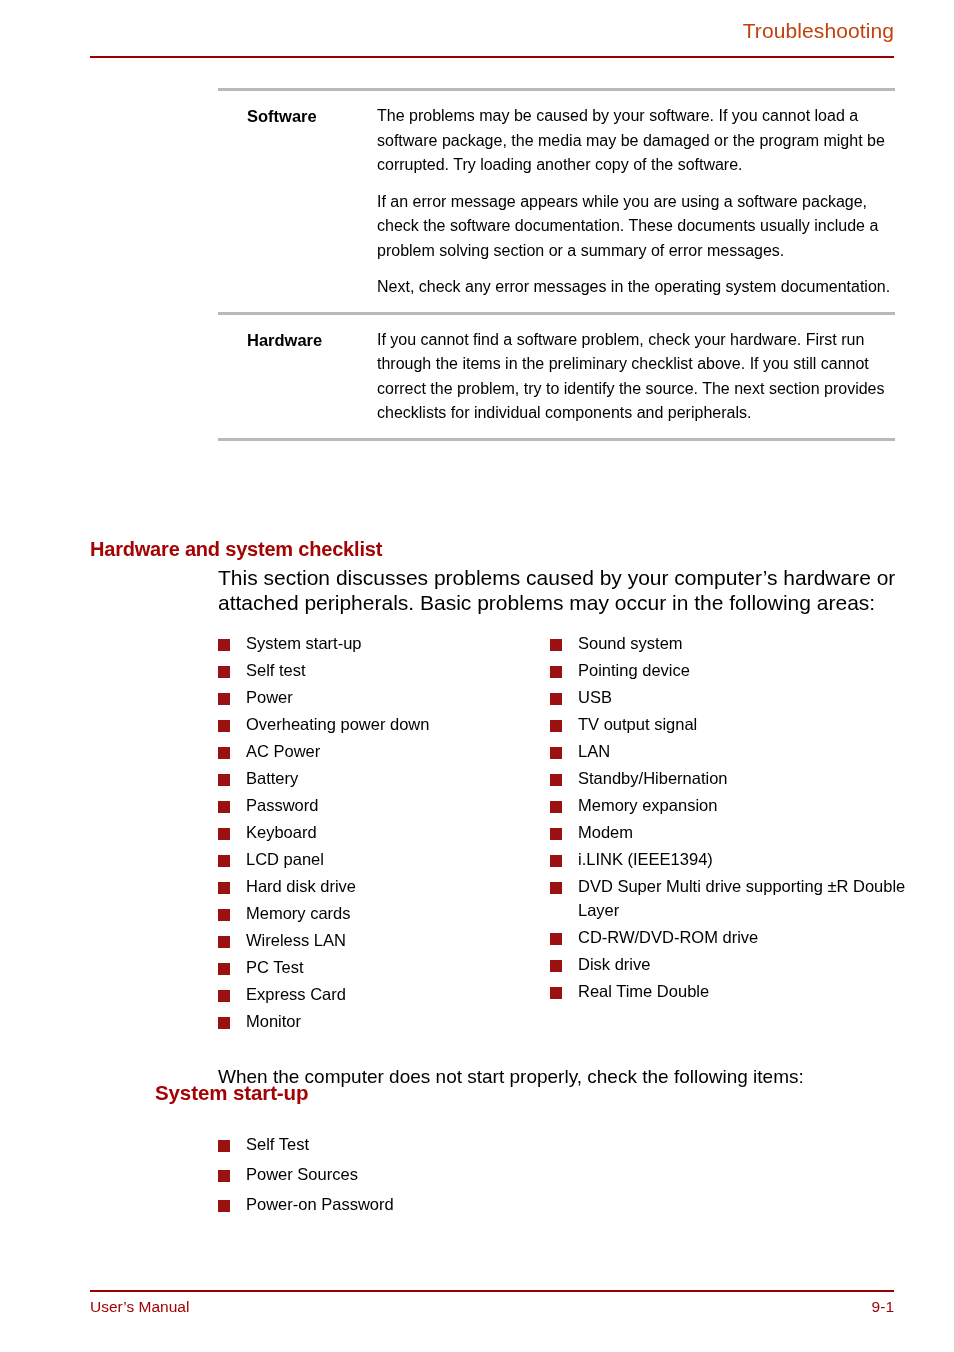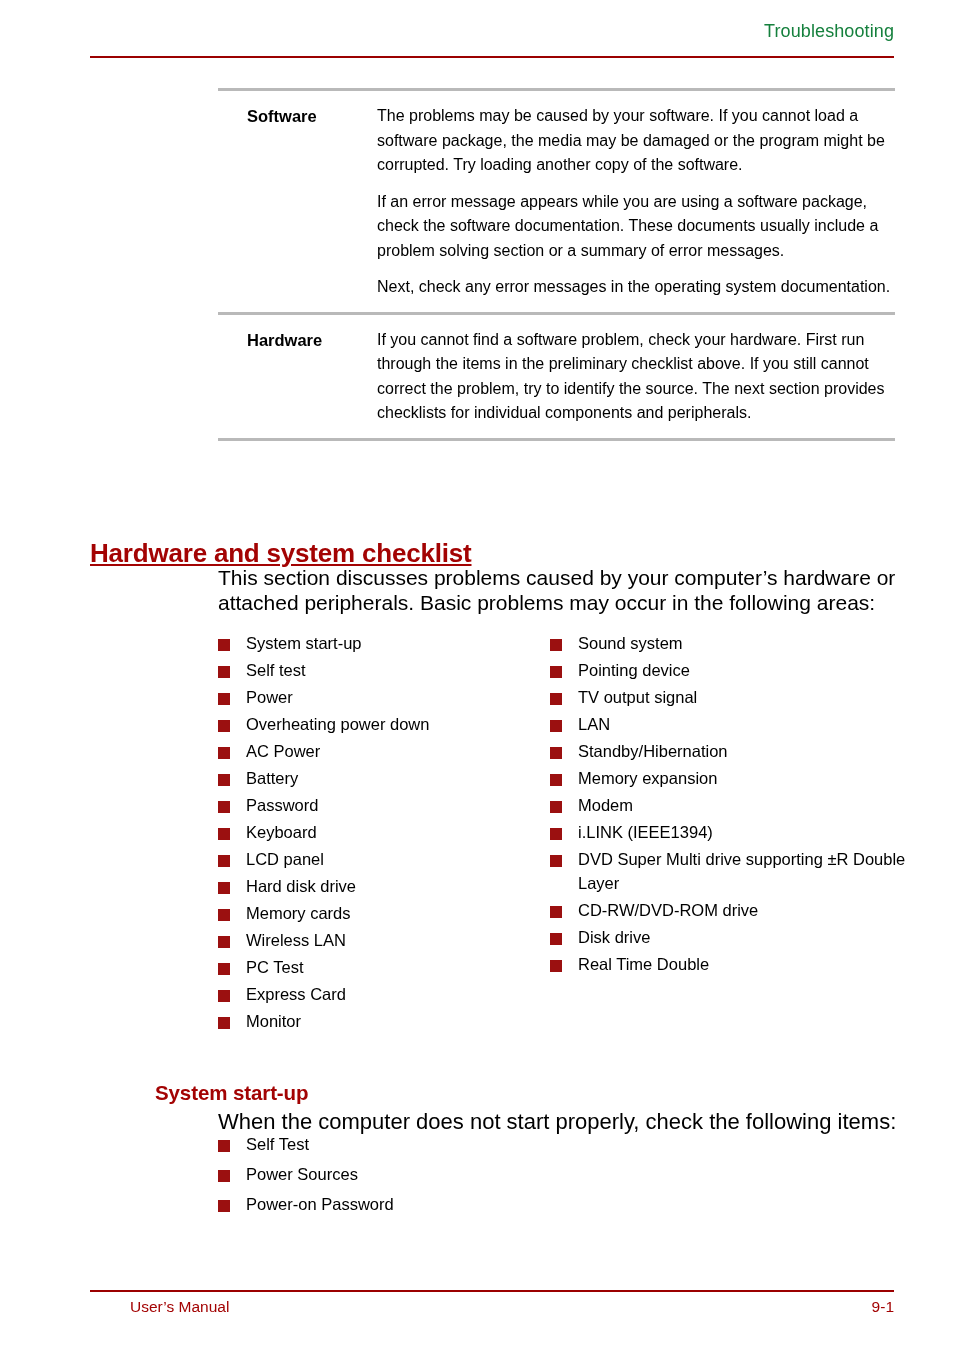--- a/index.html
+++ b/index.html
@@ -20,22 +20,22 @@
   .page-header {
     position: absolute;
     left: 90px;
     right: 60px;
     top: 22px;
     height: 36px;
   }
   .page-header .header-title {
     display: block;
     text-align: right;
-    color: #15803d;
-    font-size: 18px;
+    color: #c2410c;
+    font-size: 21px;
     line-height: 18px;
     letter-spacing: 0.1px;
   }
   .page-header .header-rule {
     position: absolute;
     left: 0;
     right: 0;
     bottom: 0;
     height: 2.5px;
     background: #9B0000;
@@ -79,25 +79,24 @@
   .def-desc p:last-child {
     margin-bottom: 0;
   }
 
   
   .h1-section {
     position: absolute;
     left: 90px;
     top: 518px;
     color: #A30303;
-    font-size: 26px;
+    font-size: 20px;
     font-weight: bold;
     line-height: 36px;
     letter-spacing: -0.2px;
-    text-decoration: underline;
   }
 
   
   .intro-para {
     position: absolute;
     left: 218px;
     top: 545px;
     width: 680px;
     font-size: 21px;
     line-height: 24.5px;
@@ -147,23 +146,23 @@
     top: 1063px;
     color: #A30303;
     font-size: 20.5px;
     font-weight: bold;
     line-height: 26px;
     letter-spacing: -0.1px;
   }
   .sub-para {
     position: absolute;
     left: 218px;
-    top: 1088px;
+    top: 1046px;
     width: 690px;
-    font-size: 22px;
+    font-size: 19px;
     line-height: 24.5px;
   }
   .sub-list {
     position: absolute;
     left: 218px;
     top: 1133px;
     width: 500px;
   }
   .sub-list .bullet-item {
     margin-bottom: 6.5px;
@@ -192,21 +191,20 @@
     top: 7px;
     display: flex;
     justify-content: space-between;
     align-items: baseline;
   }
   .page-footer .footer-left,
   .page-footer .footer-right {
     color: #A30303;
     font-size: 15.5px;
     line-height: 19px;
-    margin-left: 40px;
   }
 </style>
 </head>
 <body>
 
 <div class="page-header">
   <span class="header-title">Troubleshooting</span>
   <div class="header-rule"></div>
 </div>
 
@@ -306,20 +304,24 @@
     <div class="bullet-item">
       <span class="bullet-sq"></span>
       <span class="bullet-text">Sound system</span>
     </div>
     <div class="bullet-item">
       <span class="bullet-sq"></span>
       <span class="bullet-text">Pointing device</span>
     </div>
     <div class="bullet-item">
       <span class="bullet-sq"></span>
+      <span class="bullet-text">USB</span>
+    </div>
+    <div class="bullet-item">
+      <span class="bullet-sq"></span>
       <span class="bullet-text">TV output signal</span>
     </div>
     <div class="bullet-item">
       <span class="bullet-sq"></span>
       <span class="bullet-text">LAN</span>
     </div>
     <div class="bullet-item">
       <span class="bullet-sq"></span>
       <span class="bullet-text">Standby/Hibernation</span>
     </div>

